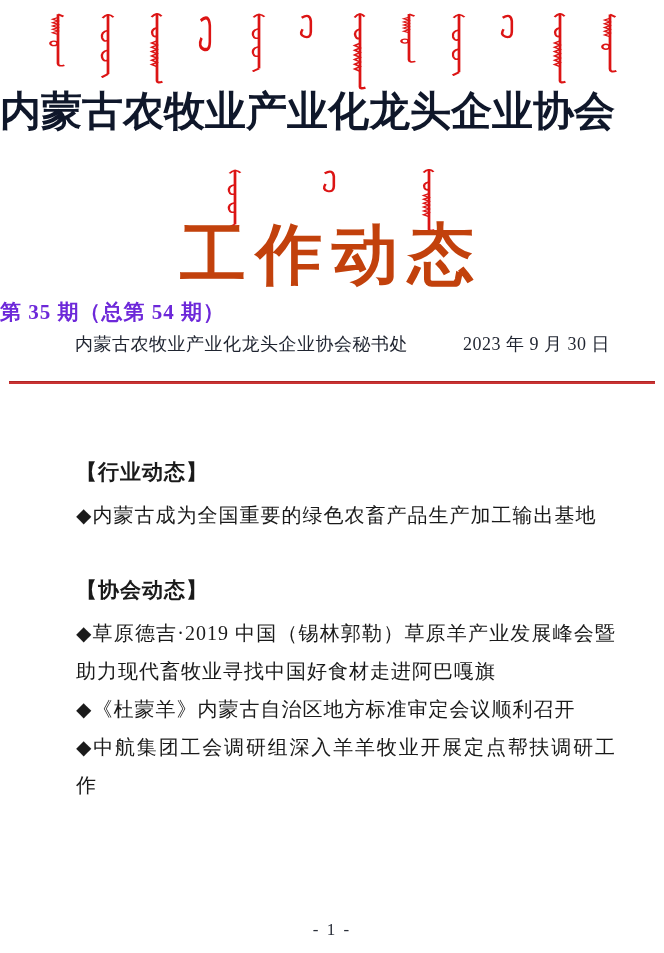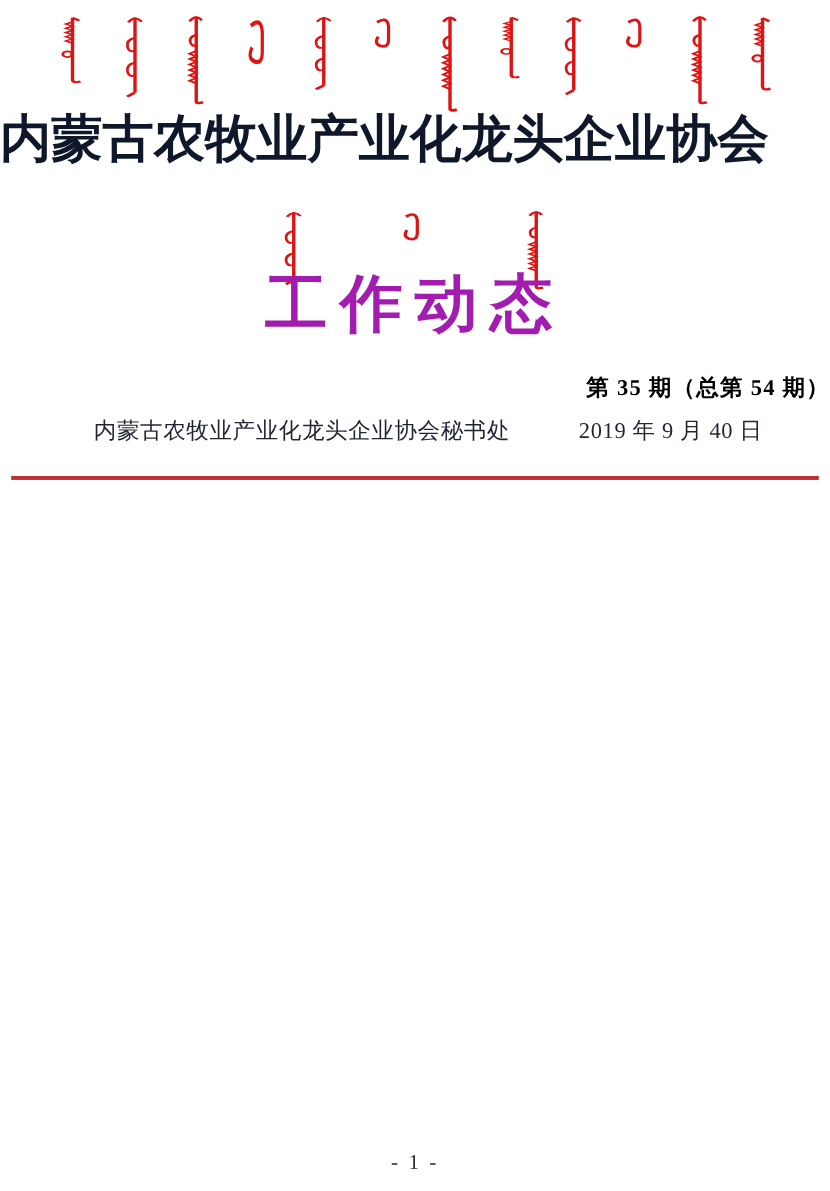--- a/index.html
+++ b/index.html
@@ -29,27 +29,27 @@
 
   .assoc-name {
     position:absolute; top:84px; left:0; width:100%;
     text-align:left;
     font-size:41px; font-weight:bold; color:#0f172a;
     letter-spacing:0px; white-space:nowrap;
   }
   .bulletin-title {
     position:absolute; top:210px; left:0; width:100%;
     text-align:center;
-    font-size:50px; font-weight:bold; color:#a21caf;
+    font-size:66px; font-weight:bold; color:#c2410c;
     letter-spacing:10px; white-space:nowrap;
   }
   .issue-line {
     position:absolute; top:298px; left:0; width:100%;
-    text-align:right;
-    font-size:18px; font-weight:bold; color:#000000;
+    text-align:left;
+    font-size:21px; font-weight:bold; color:#6d28d9;
     letter-spacing:1px;
   }
   .info-row {
     position:absolute; top:332px; left:75px; right:54px;
     display:flex; justify-content:space-between; align-items:baseline;
     font-size:18px; color:#1f2430; letter-spacing:0.5px;
   }
   .red-rule {
     position:absolute; top:381px; left:9px; right:9px; height:3px;
     background:#c93333; border-top:1px solid #b02424;
@@ -163,22 +163,31 @@
         <use href="#mg4"></use>
       </svg>
   </div>
 
   <div class="bulletin-title">工作动态</div>
 
   <div class="issue-line">第 35 期（总第 54 期）</div>
 
   <div class="info-row">
     <span>内蒙古农牧业产业化龙头企业协会秘书处</span>
-    <span>2019 年 9 月 40 日</span>
+    <span>2023 年 9 月 30 日</span>
   </div>
 
   <div class="red-rule"></div>
 
 
+  <div class="toc-body">
+    <div class="sec-heading">【行业动态】</div>
+    <div class="toc-item">◆内蒙古成为全国重要的绿色农畜产品生产加工输出基地</div>
+
+    <div class="sec-heading second">【协会动态】</div>
+    <div class="toc-item">◆草原德吉·2019 中国（锡林郭勒）草原羊产业发展峰会暨助力现代畜牧业寻找中国好食材走进阿巴嘎旗</div>
+    <div class="toc-item">◆《杜蒙羊》内蒙古自治区地方标准审定会议顺利召开</div>
+    <div class="toc-item">◆中航集团工会调研组深入羊羊牧业开展定点帮扶调研工作</div>
+  </div>
 
   <div class="page-number">- 1 -</div>
 
 </div>
 
 </body></html>

